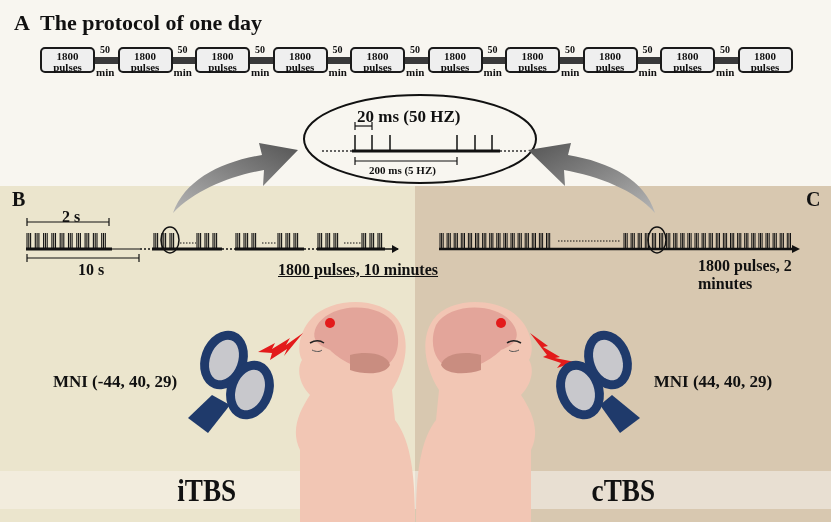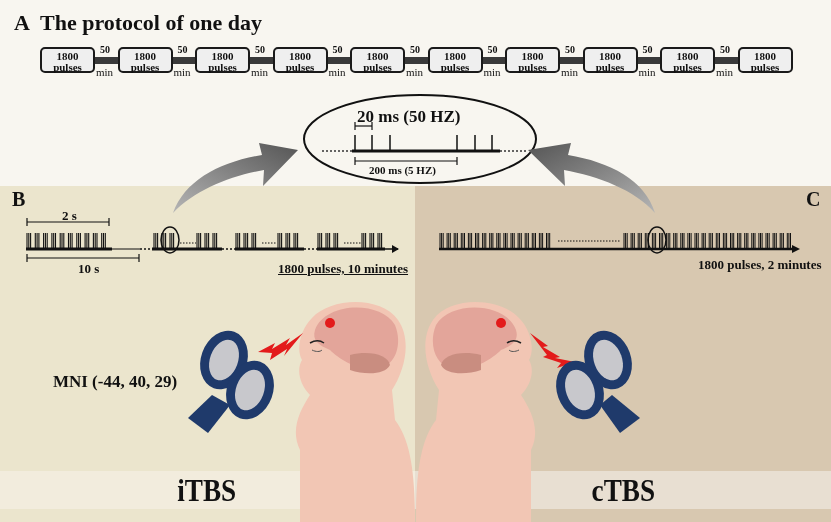--- a/index.html
+++ b/index.html
@@ -8,22 +8,22 @@
   #panelA { left:0; top:0; width:831px; height:186px; background:#f8f6f0; }
   #panelB { left:0; top:186px; width:415px; height:336px; background:#ebe5cd; }
   #panelC { left:415px; top:186px; width:416px; height:336px; background:#d8c8b0; }
   #bandB { left:0; top:471px; width:415px; height:38px; background:#f2ecdd; }
   #bandC { left:415px; top:471px; width:416px; height:38px; background:#e8dfd2; }
   .title { font-weight:bold; font-size:22px; }
   .letter { font-weight:bold; font-size:20px; }
   .pulsebox { position:absolute; top:47px; width:55px; height:26px; border:2px solid #1a1a1a; border-radius:5px; background:#efefef; font-weight:bold; font-size:11px; line-height:11px; text-align:center; padding-top:2px; box-sizing:border-box; }
   .connector { position:absolute; top:57px; height:7px; background:#3a3a3a; }
   .fifty { position:absolute; top:44px; font-weight:bold; font-size:10px; }
-  .min { position:absolute; top:66px; font-weight:normal; font-size:11px;text-align:center; }
-  .label-bold { font-weight:bold; font-size:13px; }
+  .min { position:absolute; top:66px; font-weight:bold; font-size:11px;text-align:center; }
+  .label-bold { font-weight:bold; font-size:16px; }
   .site-label { font-weight:bold; font-size:17px; line-height:20px; text-align:center; }
   .band-label { font-weight:bold; font-size:32px; font-family:"Liberation Serif", serif; transform:scaleX(0.85); }
   svg { position:absolute; overflow:visible; }
 </style>
 </head>
 <body>
 
 <div id="panelA" class="abs"></div>
 <div id="panelB" class="abs"></div>
 <div id="panelC" class="abs"></div>
@@ -422,16 +422,17 @@
     <ellipse cx="580" cy="390" rx="23" ry="30" transform="rotate(-20 580 390)" fill="#1f3a6b"></ellipse>
     <ellipse cx="580" cy="390" rx="14" ry="21" transform="rotate(-20 580 390)" fill="#c8c8cc"></ellipse>
     <path d="M612 395 L 640 418 L 620 433 L 600 405 Z" fill="#1f3a6b"></path>
   </g>
 </svg>
 
 <div class="abs site-label" style="left:40px;top:372px;width:150px;">
   <div>MNI (-44, 40, 29)</div>
 </div>
 <div class="abs site-label" style="left:638px;top:372px;width:150px;">
+  <div>MNI  (44, 40, 29)</div>
 </div>
 
 <div class="abs band-label" style="left:172px;top:472px;">iTBS</div>
 <div class="abs band-label" style="left:586px;top:472px;">cTBS</div>
 
 </body></html>

